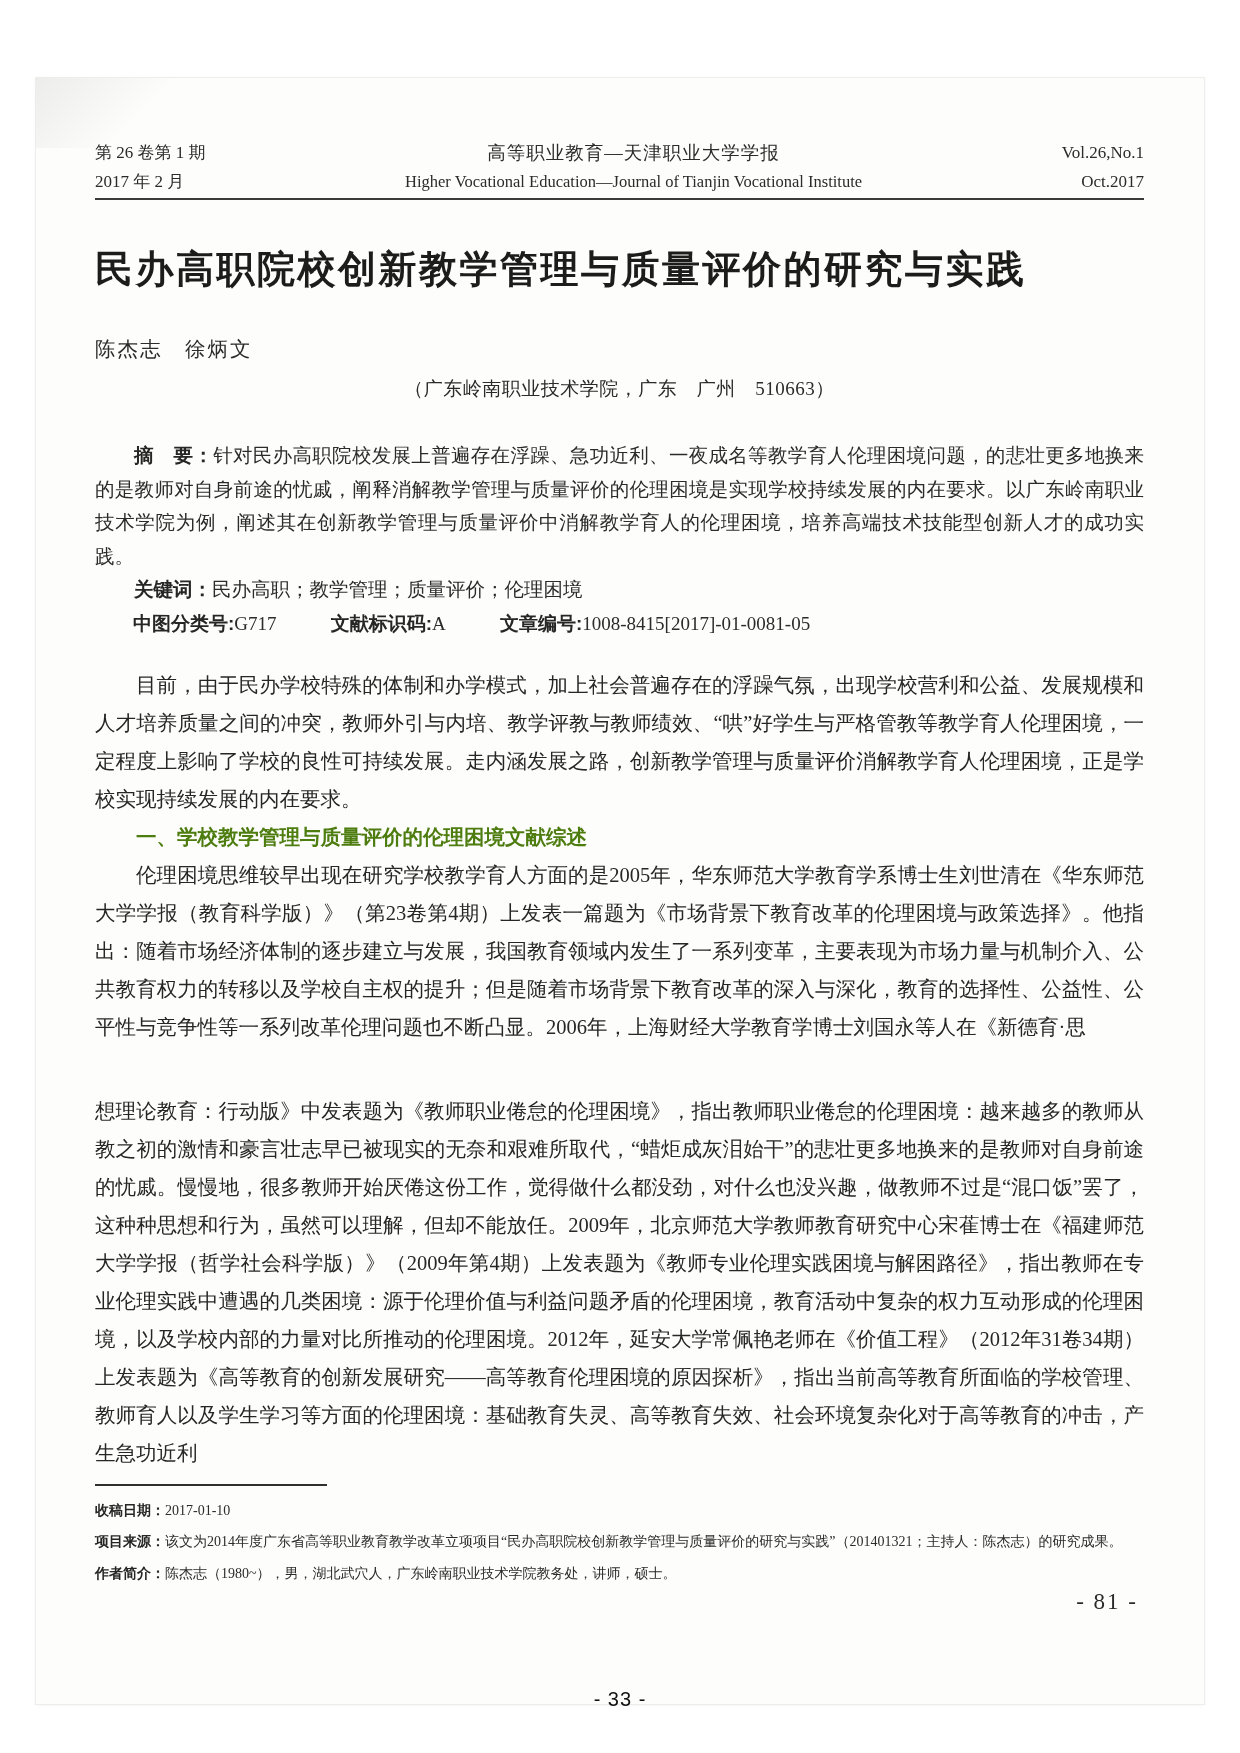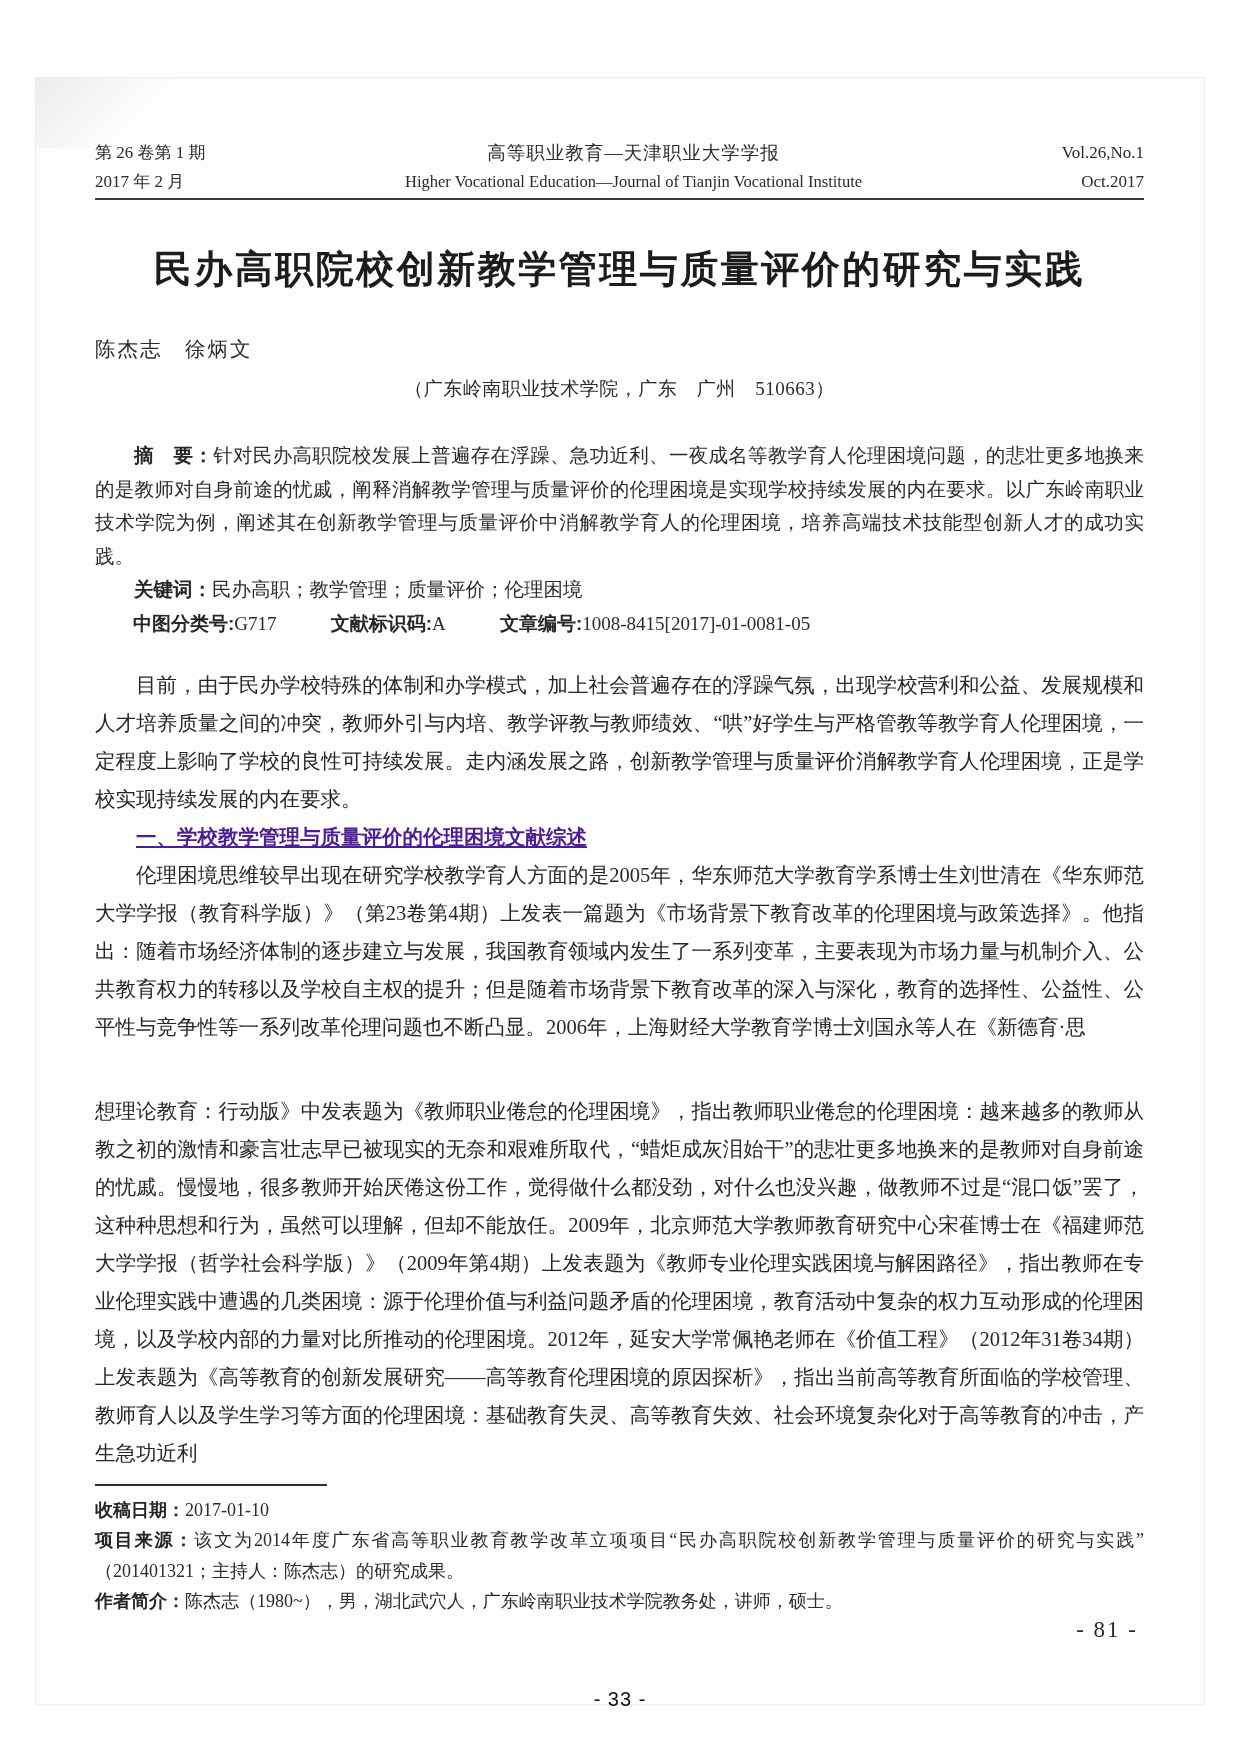--- a/index.html
+++ b/index.html
@@ -26,44 +26,44 @@
     display:flex;justify-content:space-between;align-items:flex-end;
     border-bottom:2.5px solid #3a3a38;padding-bottom:2px;
   }
   .jh-left,.jh-right{font-size:17px;line-height:29px;white-space:nowrap;}
   .jh-right{text-align:right;}
   .jh-center{text-align:center;flex:1;padding:0 20px;}
   .jh-cn{font-size:18.5px;line-height:30px;letter-spacing:1px;}
   .jh-en{font-size:16.5px;line-height:28px;}
   
   .article-title{
-    margin:44px 0 0;text-align:center;
+    margin:44px 0 0;
     font-size:38px;font-weight:700;letter-spacing:2.5px;color:#1c1c1a;
     font-family:"Liberation Sans","DejaVu Sans",sans-serif;
   }
   .authors{margin-top:40px;text-align:left;font-size:20.5px;letter-spacing:2px;}
   .affiliation{margin-top:13px;text-align:center;font-size:19px;letter-spacing:0.5px;}
   
   .abstract-block{margin-top:37px;font-size:19.5px;line-height:33.5px;text-align:justify;}
   .abstract-block p{margin:0;text-indent:2em;}
   .lbl{font-weight:700;font-family:"Liberation Sans","DejaVu Sans",sans-serif;color:#262624;}
   .meta-line{margin-top:3px;text-indent:2em;font-size:19px;line-height:34px;}
   .meta-line .grp{margin-right:2.6em;white-space:nowrap;}
   .meta-line .grp:last-child{margin-right:8px;}
   
   .body-cols{
     display:flex;gap:46px;margin-top:25px;
     font-size:20.5px;line-height:38px;text-align:justify;color:#262624;flex-direction:column;
   }
   .col{flex:1;min-width:0;}
   .col p{margin:0;text-indent:2em;}
   .col p.noindent{text-indent:0;}
-  .col p.sec-heading{font-weight:700;font-family:"Liberation Sans","DejaVu Sans",sans-serif;color:#4c1d95;text-decoration:underline;}
+  .col p.sec-heading{font-weight:700;font-family:"Liberation Sans","DejaVu Sans",sans-serif;color:#4d7c0f;}
   
-  .footnotes{margin-top:12px;font-size:18px;line-height:30.5px;color:#2b2b29;}
+  .footnotes{margin-top:12px;font-size:14px;line-height:30.5px;color:#2b2b29;}
   .fn-rule{width:232px;border-top:2px solid #2f2f2d;margin-bottom:9px;}
   .footnotes p{margin:0;text-align:justify;}
   
   .pageno-article{text-align:right;font-size:23px;letter-spacing:2px;padding-right:6px;}
   .pageno-pdf{
     position:absolute;left:0;right:0;bottom:42px;text-align:center;
     font-family:"Liberation Sans","DejaVu Sans",sans-serif;
     font-size:20px;color:#111;letter-spacing:1px;
   }
 </style>

